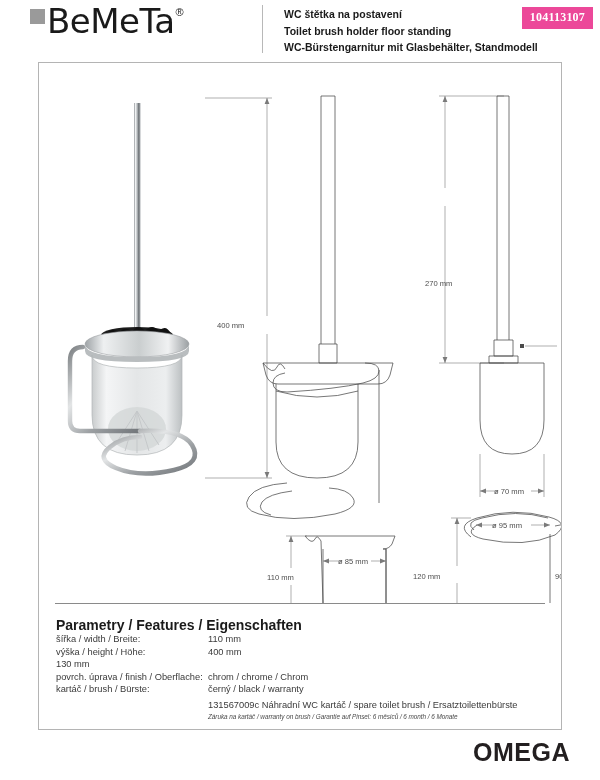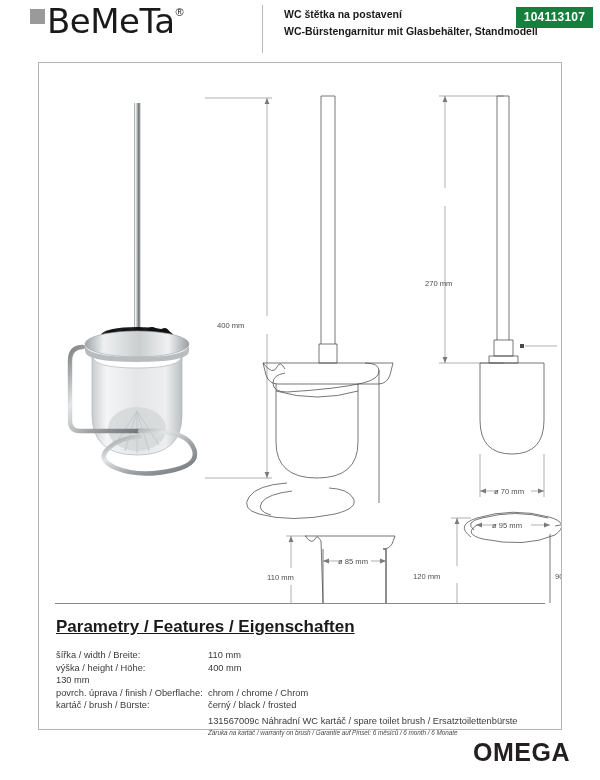--- a/index.html
+++ b/index.html
@@ -39,23 +39,23 @@
   }
 
   .title-block { position: absolute; left: 284px; top: 6px; width: 200px; }
   .title-line {
     font-size: 10.5px; font-weight: bold; line-height: 16.5px;
     color: #1a1a1a; white-space: nowrap;
   }
 
   .code-badge {
     position: absolute; right: 7px; top: 7px;
-    background: #15803d; color: #ffffff;
+    background: #ec4899; color: #ffffff;
     font-size: 12px; font-weight: bold;
-    padding: 3px 8px 4px 8px; letter-spacing: 0.2px;
+    padding: 3px 8px 4px 8px; letter-spacing: 0.2px; font-family: Liberation Serif, serif;
   }
 
   
   .frame {
     position: absolute; left: 38px; top: 62px;
     width: 524px; height: 668px;
     border: 1px solid #b4b4b4; background: #fff;
   }
 
   .drawing-area { position: absolute; left: 0; top: 0; width: 522px; height: 540px; }
@@ -64,23 +64,21 @@
   .divider {
     position: absolute; left: 16px; top: 540px;
     width: 490px; height: 1px; background: #8a8a8a;
   }
 
   
   .spec {
     position: absolute; left: 17px; top: 554px; width: 492px;
   }
   .spec-heading {
-    font-size: 17px; font-weight: bold; color: #1a1a1a;
-    margin-bottom: 12px;
-    text-decoration: underline;
+    font-size: 14px; font-weight: bold; color: #1a1a1a;
   }
   .spec-row { display: flex; line-height: 12.6px; }
   .spec-label {
     width: 152px; font-size: 9.3px; color: #3a3a3a; white-space: nowrap;
   }
   .spec-value { font-size: 9.3px; color: #3a3a3a; white-space: nowrap; }
   .spare-row { margin-top: 3px; }
   .spare-row .spec-value { padding-left: 0; }
   .fineprint {
     font-size: 6.4px; font-style: italic; color: #4a4a4a;
@@ -108,20 +106,21 @@
     <div class="logo-wrap">
       <div class="logo-square"></div>
       <div class="logo-text">BeMeTa</div>
       <div class="logo-reg">®</div>
     </div>
 
     <div class="header-rule"></div>
 
     <div class="title-block">
       <div class="title-line">WC štětka na postavení</div>
+      <div class="title-line">Toilet brush holder floor standing</div>
       <div class="title-line">WC-Bürstengarnitur mit Glasbehälter, Standmodell</div>
     </div>
 
     <div class="code-badge">104113107</div>
   </div>
 
   <div class="frame">
 
     <div class="drawing-area">
       <svg width="522" height="540" viewBox="0 0 522 540" xmlns="http://www.w3.org/2000/svg">
@@ -330,21 +329,21 @@
       </div>
       <div class="spec-row">
         <div class="spec-value">130 mm</div>
       </div>
       <div class="spec-row">
         <div class="spec-label">povrch. úprava / finish / Oberflache:</div>
         <div class="spec-value">chrom / chrome / Chrom</div>
       </div>
       <div class="spec-row">
         <div class="spec-label">kartáč / brush / Bürste:</div>
-        <div class="spec-value">černý / black / frosted</div>
+        <div class="spec-value">černý / black / warranty</div>
       </div>
 
       <div class="spec-row spare-row">
         <div class="spec-label"></div>
         <div class="spec-value">131567009c  Náhradní WC kartáč / spare toilet brush / Ersatztoilettenbürste</div>
       </div>
       <div class="fineprint">Záruka na kartáč / warranty on brush / Garantie auf Pinsel: 6 měsíců / 6 month / 6 Monate</div>
     </div>
   </div>
 

